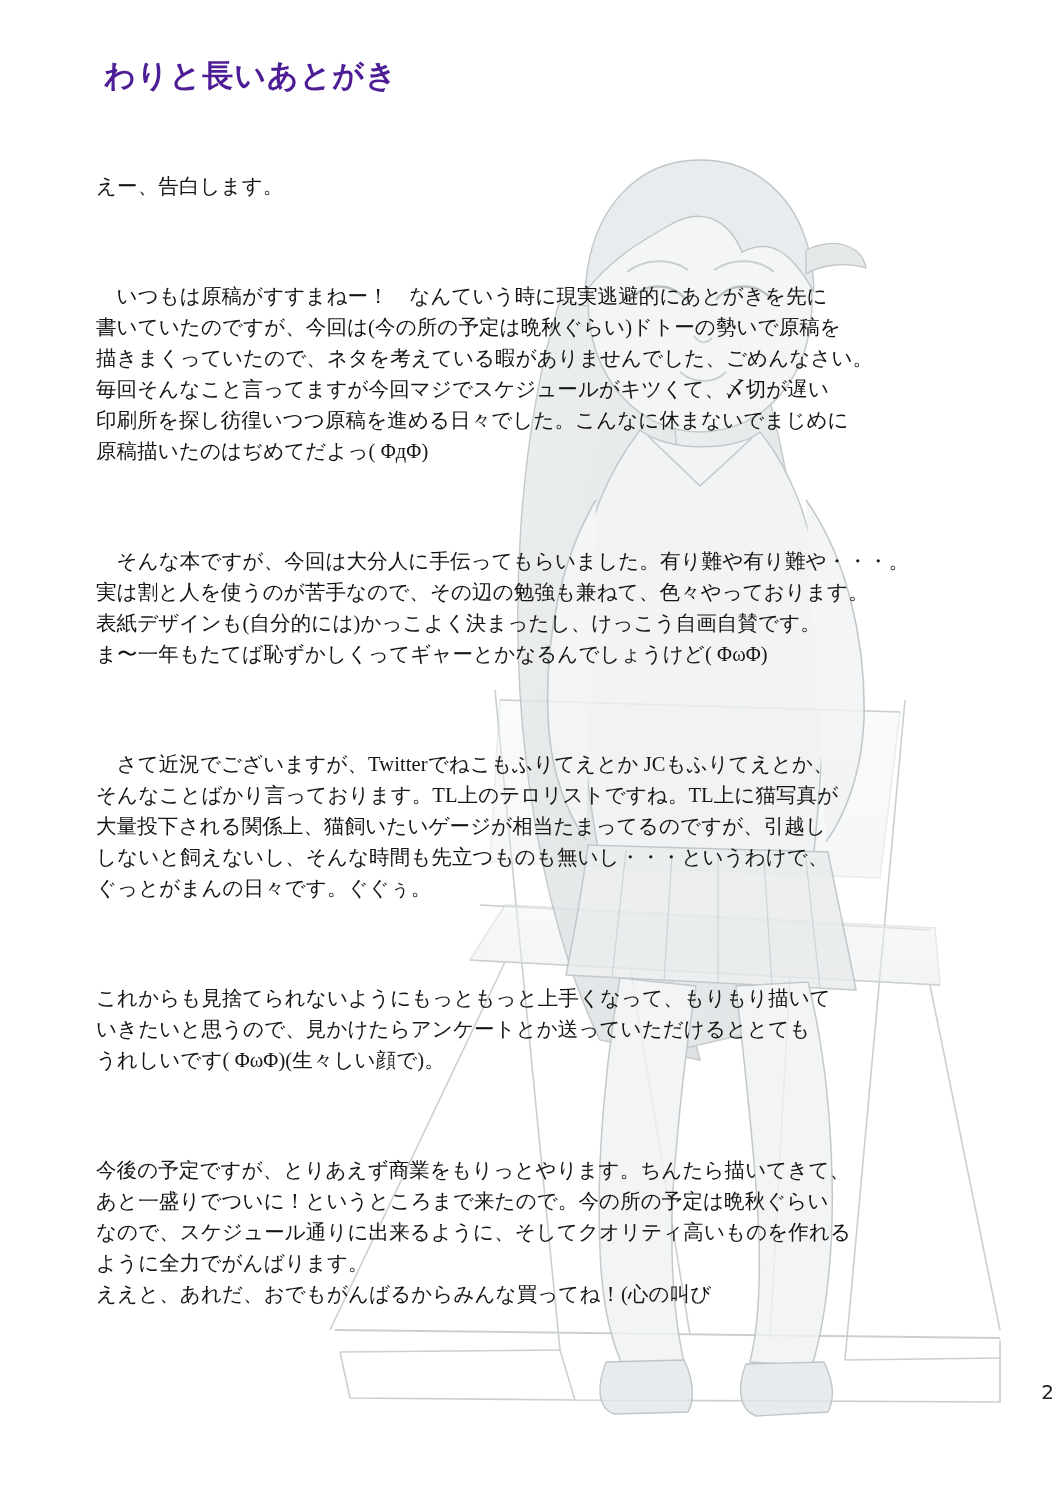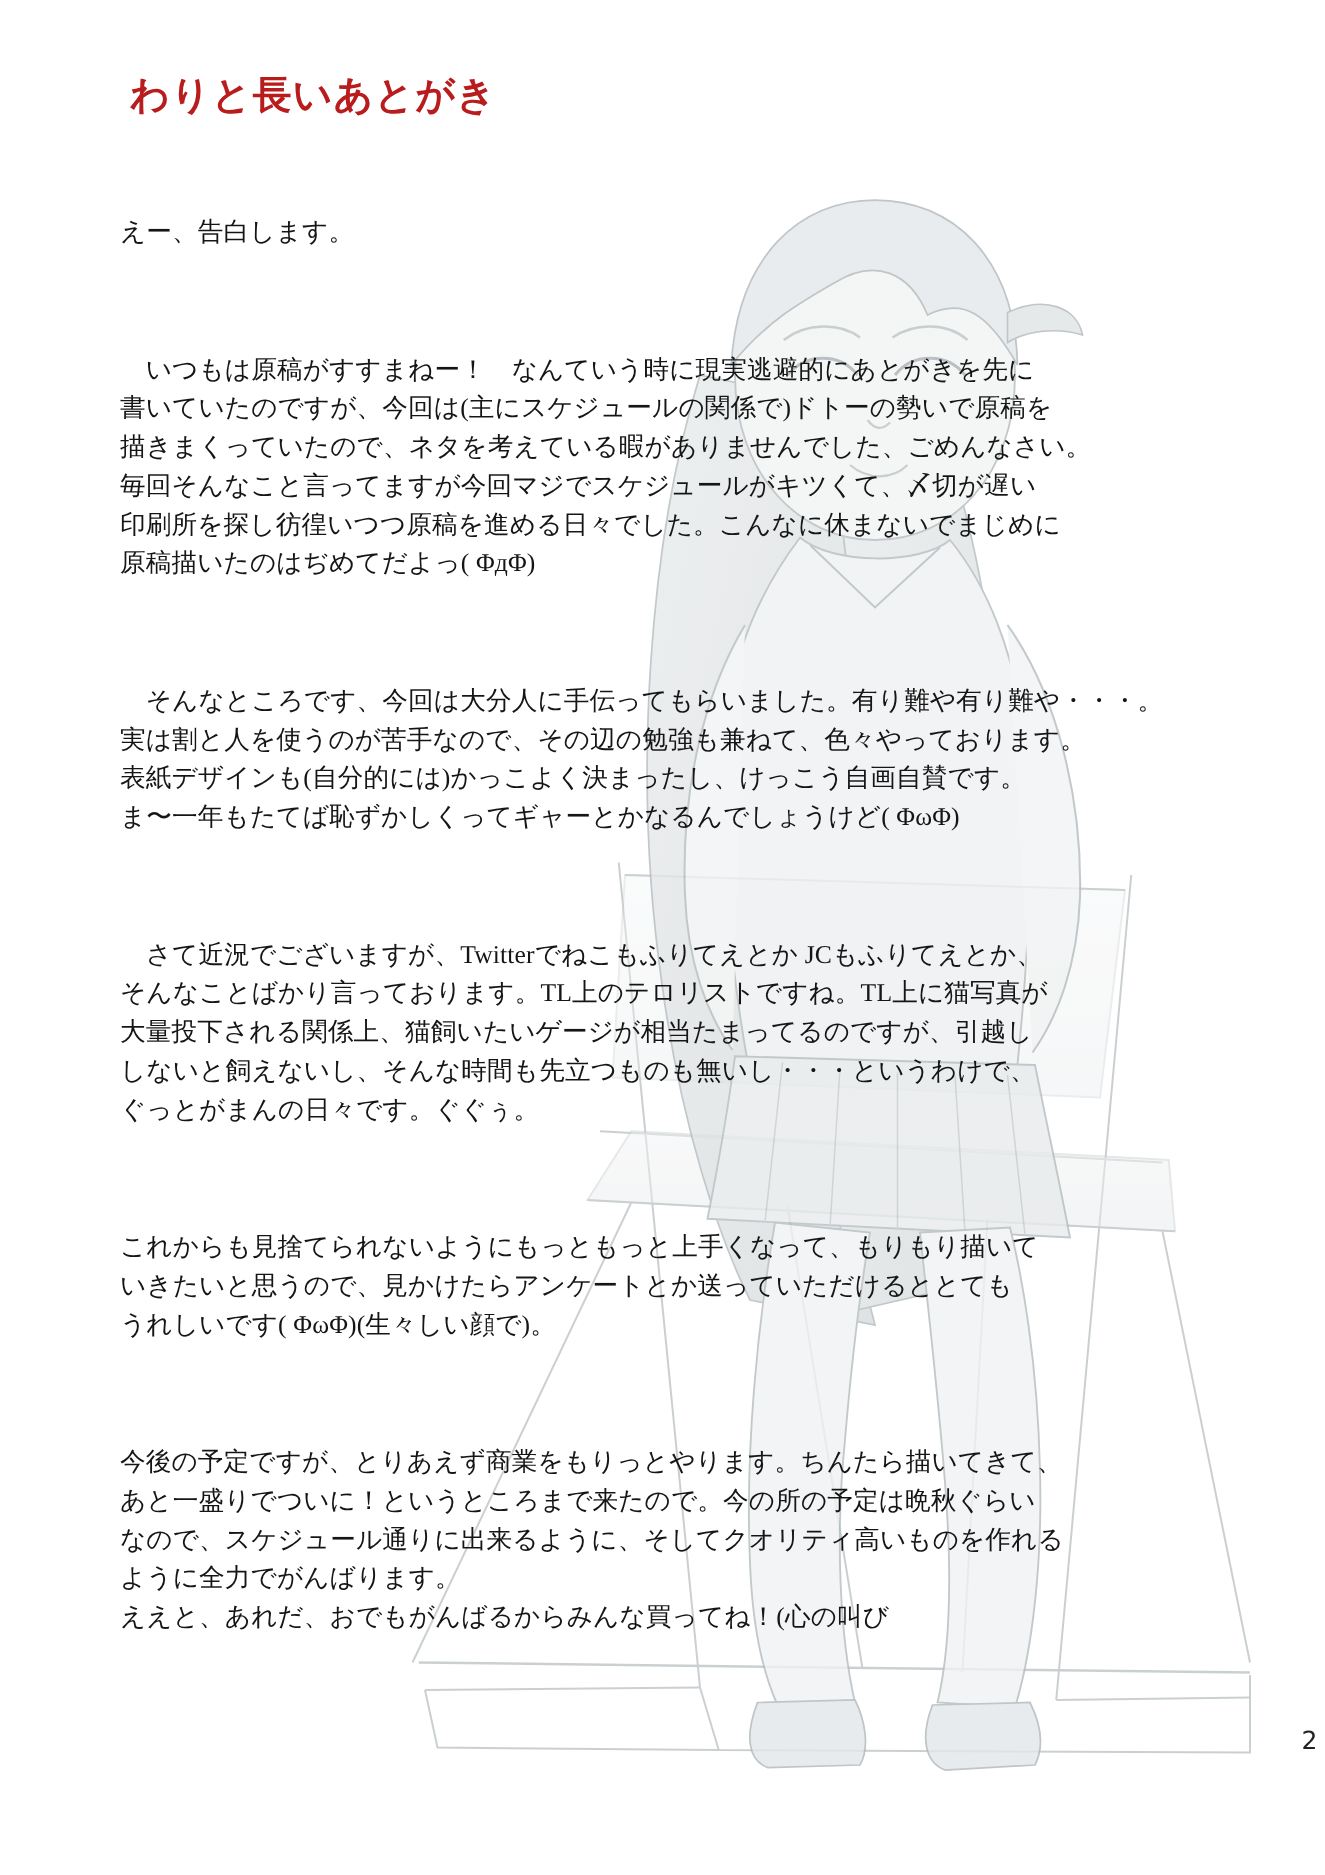--- a/index.html
+++ b/index.html
@@ -38,21 +38,21 @@
     box-sizing: border-box;
     padding: 55px 72px 40px 96px;
   }
 
   .afterword-title {
     font-family: "DejaVu Sans", sans-serif;
     font-weight: bold;
     font-size: 31px;
     letter-spacing: 1px;
     margin: 0 0 12px 8px;
-    color: #b91c1c;
+    color: #4c1d95;
   }
 
   .body-text {
     font-family: "DejaVu Sans", sans-serif;
     font-size: 20.5px;
     line-height: 31px;
     color: #151515;
     white-space: pre-wrap;
     letter-spacing: 0.1px;
   }
@@ -154,26 +154,26 @@
     </g>
   </svg>
 </div>
 
 <div class="page">
   <h1 class="afterword-title">わりと長いあとがき</h1>
 
   <div class="body-text">
     <p class="para">えー、告白します。</p>
     <p class="para">　いつもは原稿がすすまねー！　なんていう時に現実逃避的にあとがきを先に
-書いていたのですが、今回は(主にスケジュールの関係で)ドトーの勢いで原稿を
+書いていたのですが、今回は(今の所の予定は晩秋ぐらい)ドトーの勢いで原稿を
 描きまくっていたので、ネタを考えている暇がありませんでした、ごめんなさい。
 毎回そんなこと言ってますが今回マジでスケジュールがキツくて、〆切が遅い
 印刷所を探し彷徨いつつ原稿を進める日々でした。こんなに休まないでまじめに
 原稿描いたのはぢめてだよっ( ΦдΦ)</p>
-    <p class="para">　そんなところです、今回は大分人に手伝ってもらいました。有り難や有り難や・・・。
+    <p class="para">　そんな本ですが、今回は大分人に手伝ってもらいました。有り難や有り難や・・・。
 実は割と人を使うのが苦手なので、その辺の勉強も兼ねて、色々やっております。
 表紙デザインも(自分的には)かっこよく決まったし、けっこう自画自賛です。
 ま〜一年もたてば恥ずかしくってギャーとかなるんでしょうけど( ΦωΦ)</p>
     <p class="para">　さて近況でございますが、Twitterでねこもふりてえとか JCもふりてえとか、
 そんなことばかり言っております。TL上のテロリストですね。TL上に猫写真が
 大量投下される関係上、猫飼いたいゲージが相当たまってるのですが、引越し
 しないと飼えないし、そんな時間も先立つものも無いし・・・というわけで、
 ぐっとがまんの日々です。ぐぐぅ。</p>
     <p class="para">これからも見捨てられないようにもっともっと上手くなって、もりもり描いて
 いきたいと思うので、見かけたらアンケートとか送っていただけるととても

